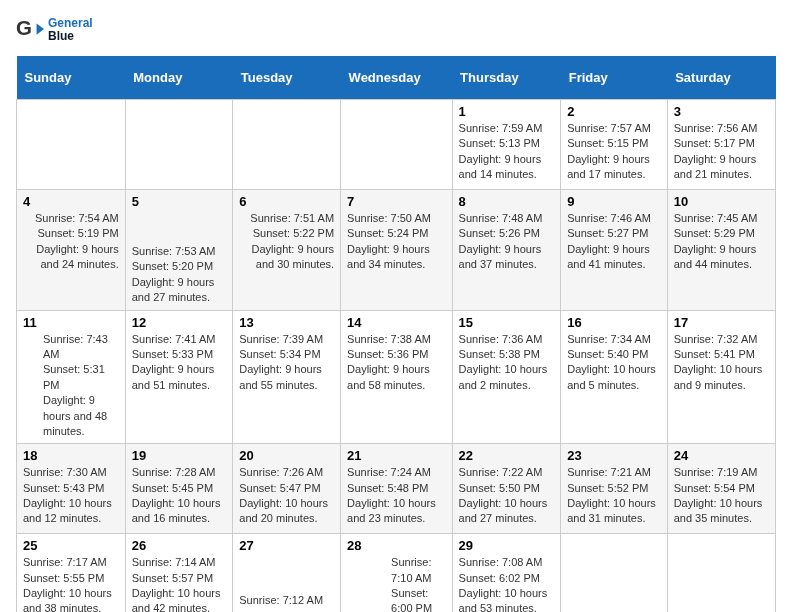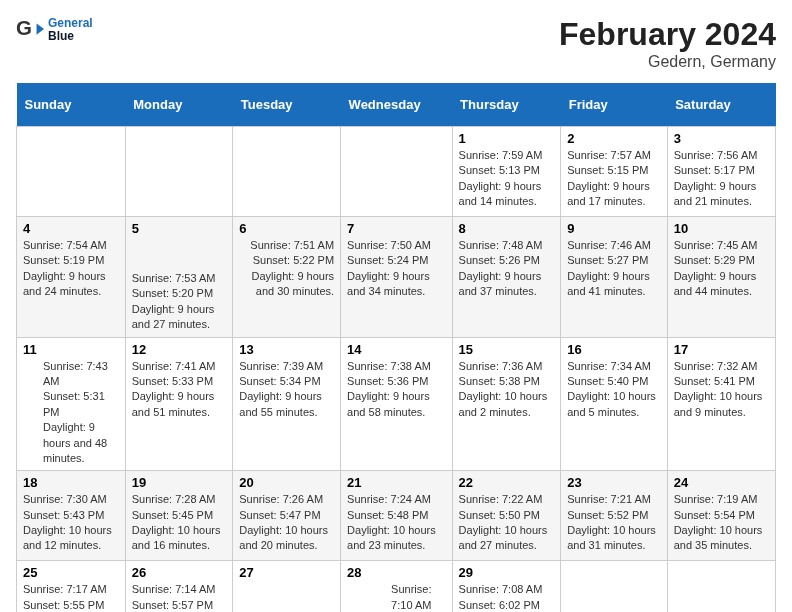--- a/index.html
+++ b/index.html
@@ -95,24 +95,20 @@
   <div class="logo">
     <svg class="logo-icon" viewBox="0 0 30 30">
       <text x="0" y="20" font-size="22" font-weight="bold" fill="#333">G</text>
       <polygon points="22,8 30,14 22,20" fill="#1a6dba"></polygon>
     </svg>
     <div class="logo-text">
       <div><span>General</span></div>
       <div><span style="color:#0f172a">Blue</span></div>
     </div>
   </div>
-  <div class="title-block">
-    <h1>February 2024</h1>
-    <h2>Gedern, Germany</h2>
-  </div>
 </div>
 
 <table>
   <thead>
     <tr id="thead-row">
         <th>Sunday</th>
         <th>Monday</th>
         <th>Tuesday</th>
         <th>Wednesday</th>
         <th>Thursday</th>
@@ -141,21 +137,21 @@
         <td>
           <span class="day-num">3</span>
           <div class="day-info" style="white-space: pre-line;">Sunrise: 7:56 AM
 Sunset: 5:17 PM
 Daylight: 9 hours and 21 minutes.</div>
         </td>
       </tr>
       <tr>
         <td>
           <span class="day-num">4</span>
-          <div class="day-info" style="white-space: pre-line;">Sunrise: 7:54 AM
+          <div class="day-info" style="white-space: pre-line; text-align: right;">Sunrise: 7:54 AM
 Sunset: 5:19 PM
 Daylight: 9 hours and 24 minutes.</div>
         </td>
         <td>
           <span class="day-num">5</span>
           <div class="day-info" style="white-space: pre-line; margin-top: 35px;">Sunrise: 7:53 AM
 Sunset: 5:20 PM
 Daylight: 9 hours and 27 minutes.</div>
         </td>
         <td>

